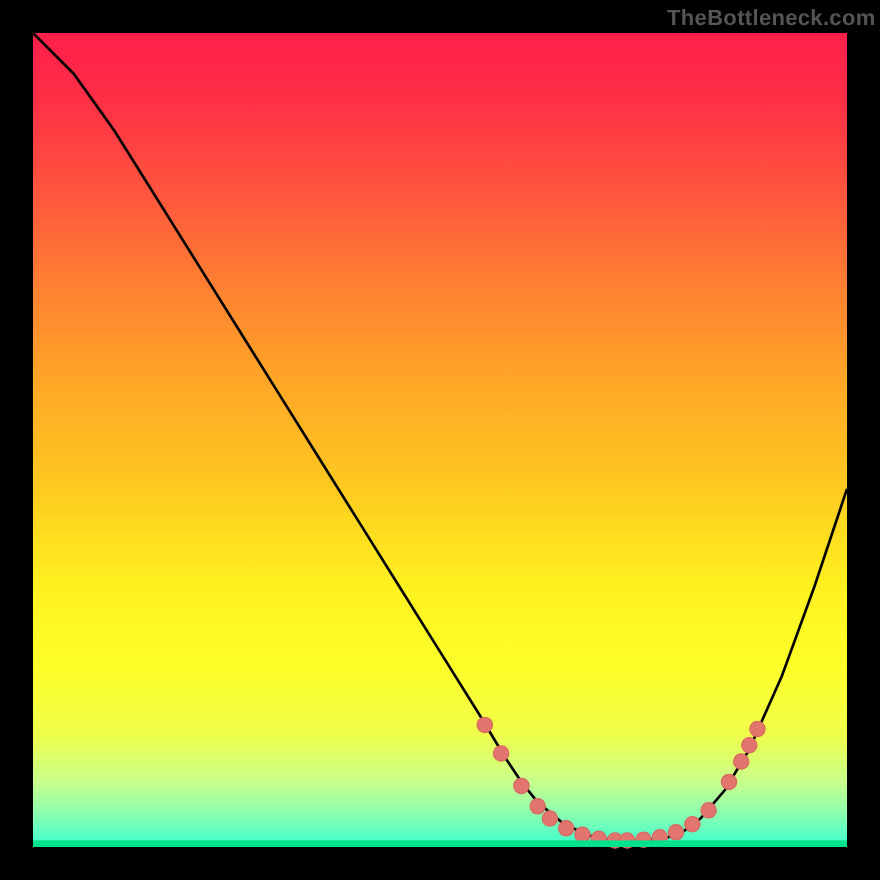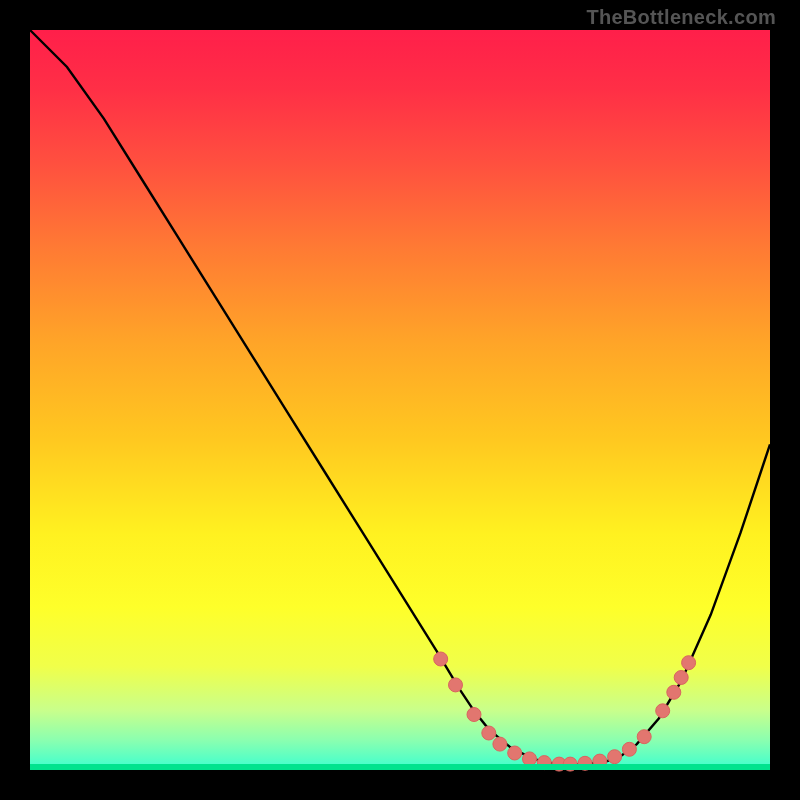--- a/index.html
+++ b/index.html
@@ -36,21 +36,21 @@
     position: absolute;
     left: 0;
     right: 0;
     bottom: 0;
     height: 6px;
     background: #00e38e;
   }
   .watermark {
     position: absolute;
     top: 6px;
-    right: 24px;
+    right: 4px;
     font-family: Arial, Helvetica, sans-serif;
     font-size: 20px;
     font-weight: bold;
     color: #555555;
     letter-spacing: 0.3px;
     user-select: none;
   }
   svg.plot {
     position: absolute;
     left: 0;

